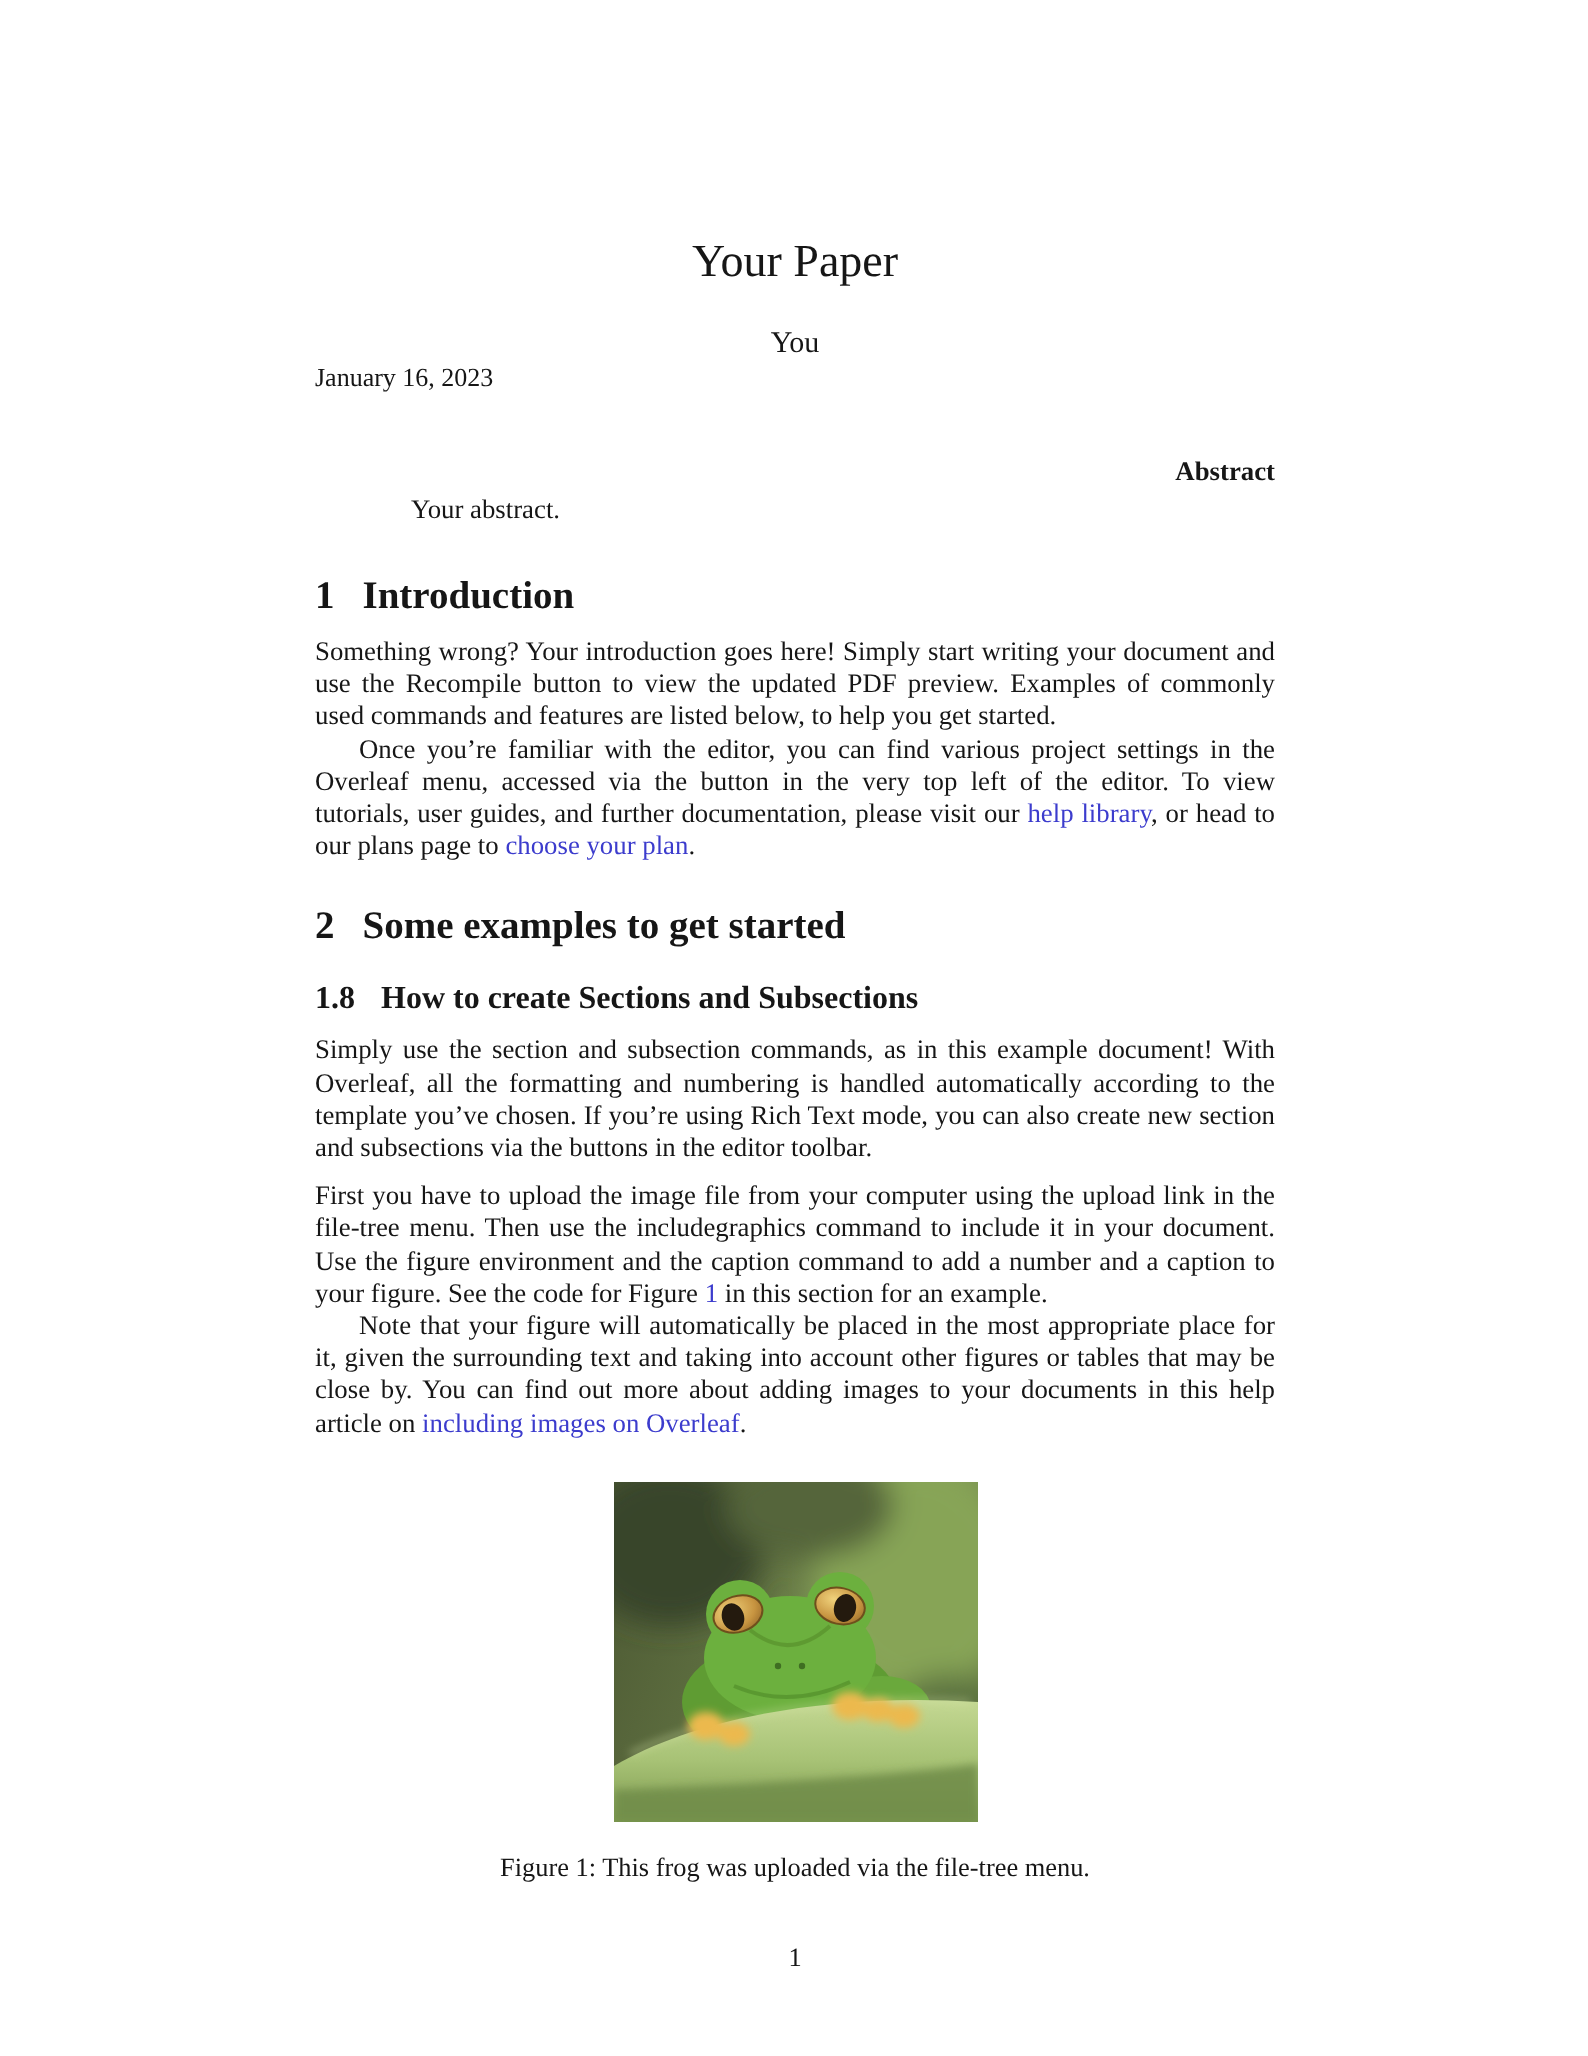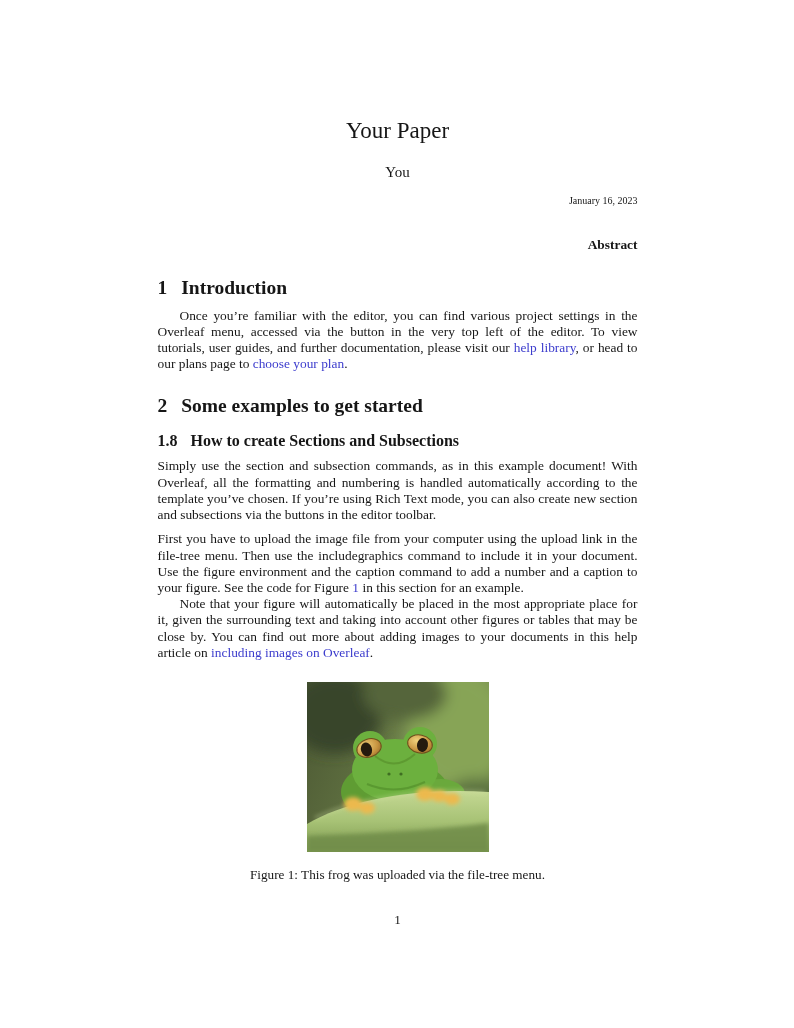--- a/index.html
+++ b/index.html
@@ -22,23 +22,22 @@
     line-height: 1.15;
     text-align: center;
     font-weight: 400;
   }
   .author {
     margin-top: 20px;
     font-size: 15px;
     text-align: center;
   }
   .date {
-    margin-top: 14px;
-    font-size: 10px;
-    text-align: right;
+    font-size: 13px;
+    text-align: left;
   }
   .abstract-heading {
     margin-top: 31px;
     font-size: 13.4px;
     font-weight: bold;
     text-align: right;
   }
   .abstract-body {
     margin-top: 3px;
     padding: 0 48px;
@@ -102,24 +101,26 @@
 <body>
 
 <div class="page">
   <div class="content">
 
     <div class="title">Your Paper</div>
     <div class="author">You</div>
     <div class="date">January 16, 2023</div>
 
     <div class="abstract-heading">Abstract</div>
+    <div class="abstract-body">Your abstract.</div>
 
     <div class="h-sec">
       <span class="sec-num">1</span><span>Introduction</span>
     </div>
+    <p class="body">Something wrong? Your introduction goes here! Simply start writing your document and use the Recompile button to view the updated PDF preview. Examples of commonly used commands and features are listed below, to help you get started.</p>
     <p class="body cont"><span>Once you’re familiar with the editor, you can find various project settings in the Overleaf menu, accessed via the button in the very top left of the editor. To view tutorials, user guides, and further documentation, please visit our </span><a class="link">help library</a><span>, or head to our plans page to </span><a class="link">choose your plan</a><span>.</span></p>
 
     <div class="h-sec gap-lg">
       <span class="sec-num">2</span><span>Some examples to get started</span>
     </div>
 
     <div class="h-sub">
       <span class="sec-num">1.8</span><span>How to create Sections and Subsections</span>
     </div>
     <p class="body">Simply use the section and subsection commands, as in this example document! With Overleaf, all the formatting and numbering is handled automatically according to the template you’ve chosen. If you’re using Rich Text mode, you can also create new section and subsections via the buttons in the editor toolbar.</p>

